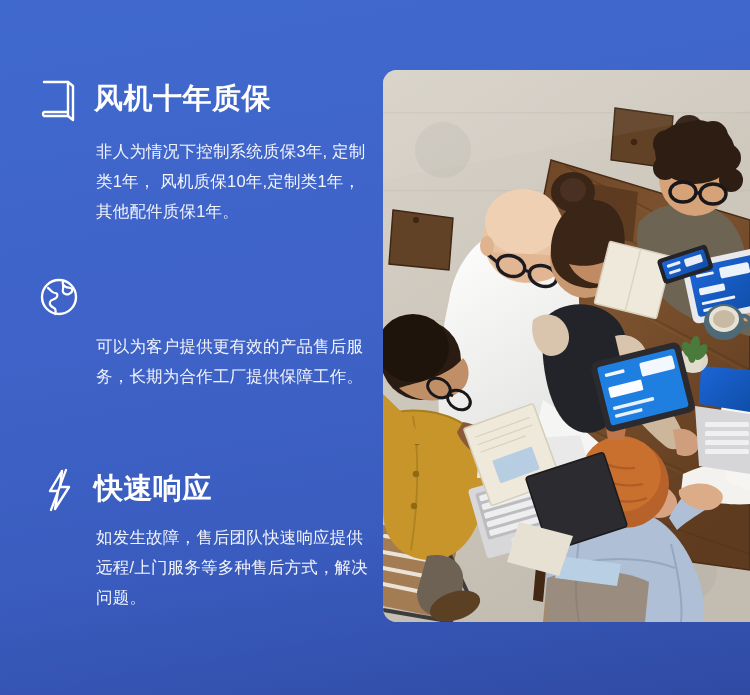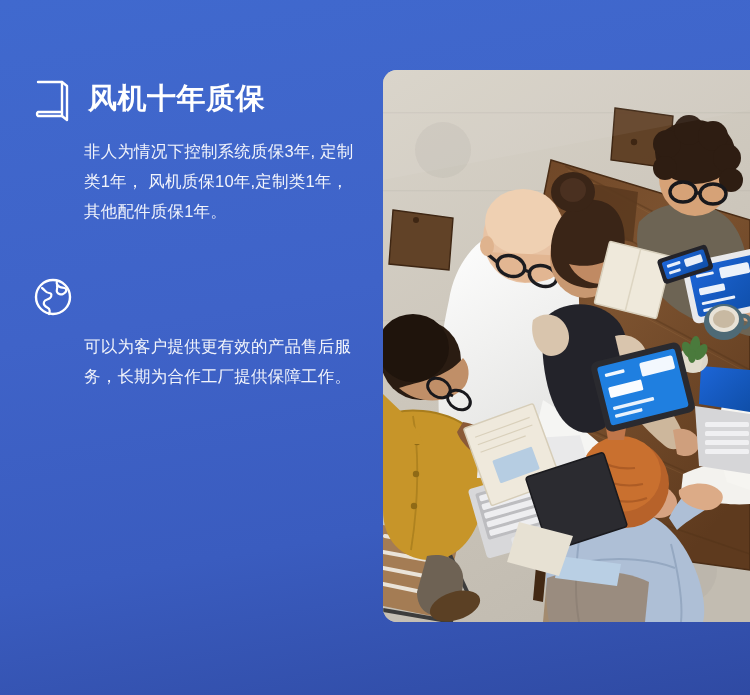--- a/index.html
+++ b/index.html
@@ -36,20 +36,21 @@
     width: 383px;
   }
   .feature.f1 { top: 78px; }
   .feature.f2 { top: 275px; }
   .feature.f3 { top: 468px; }
 
   .feature-head {
     position: relative;
     height: 46px;
     padding-left: 30px;
+    margin-left: 6px;
   }
 
   .feature-icon {
     position: absolute;
     left: 32px;
     top: 0;
     width: 42px;
     height: 44px;
     display: block;
   }
@@ -69,21 +70,21 @@
     font-weight: bold;
     color: #ffffff;
     letter-spacing: 0.5px;
     white-space: nowrap;
   }
 
   .feature-body {
     margin: 0;
     padding: 0;
     position: absolute;
-    left: 84px;
+    left: 96px;
     top: 58px;
     width: 280px;
     font-size: 16.5px;
     line-height: 30px;
     color: #f2f4fb;
     font-weight: normal;
     letter-spacing: 0.2px;
   }
   .feature.f2 .feature-body { top: 56px; }
   .feature.f3 .feature-body { top: 54px; }
@@ -132,20 +133,32 @@
           <svg viewBox="0 0 42 44" fill="none" xmlns="http://www.w3.org/2000/svg">
             <circle cx="21" cy="22" r="17" stroke="#ffffff" stroke-width="2.4" fill="none"></circle>
             <path d="M10 13 c3 2 4 5 7 5 c3 0 3 3 1 5 c-2 2 -5 1 -6 4 c-1 3 2 5 4 6 c2 1 2 4 1 6" stroke="#ffffff" stroke-width="2.2" stroke-linecap="round" stroke-linejoin="round" fill="none"></path>
             <path d="M25 6 c-1 3 1 5 3 6 c2 1 5 0 6 2 c1 2 -1 4 -3 5 c-2 1 -5 0 -6 -2 c-1 -2 1 -4 0 -6" stroke="#ffffff" stroke-width="2.2" stroke-linecap="round" stroke-linejoin="round" fill="none"></path>
           </svg>
         </span>
       </div>
       <p class="feature-body">可以为客户提供更有效的产品售后服务，长期为合作工厂提供保障工作。</p>
     </div>
 
+    <div class="feature f3">
+      <div class="feature-head">
+        <span class="feature-icon">
+          <svg viewBox="0 0 42 44" fill="none" xmlns="http://www.w3.org/2000/svg">
+            <path d="M24 3 L12 23 H20 L17 41 L31 19 H22 Z" stroke="#ffffff" stroke-width="2.4" stroke-linejoin="round" fill="none"></path>
+            <path d="M28 2 L13 42" stroke="#ffffff" stroke-width="2.2" stroke-linecap="round"></path>
+          </svg>
+        </span>
+        <h2 class="feature-title">快速响应</h2>
+      </div>
+      <p class="feature-body">如发生故障，售后团队快速响应提供远程/上门服务等多种售后方式，解决问题。</p>
+    </div>
 
   </div>
 
   <div class="photo-panel">
     <svg viewBox="0 0 367 552" xmlns="http://www.w3.org/2000/svg" role="img">
       <defs>
         <linearGradient id="floorG" x1="0" y1="0" x2="0.4" y2="1">
           <stop offset="0" stop-color="#d8d3c9"></stop>
           <stop offset="0.5" stop-color="#cdc7bc"></stop>
           <stop offset="1" stop-color="#c2bcb1"></stop>

